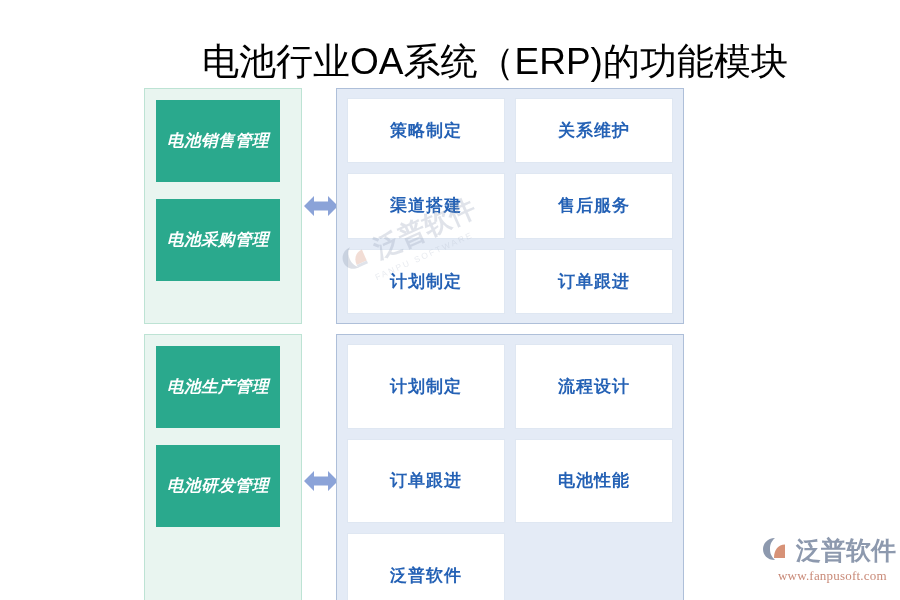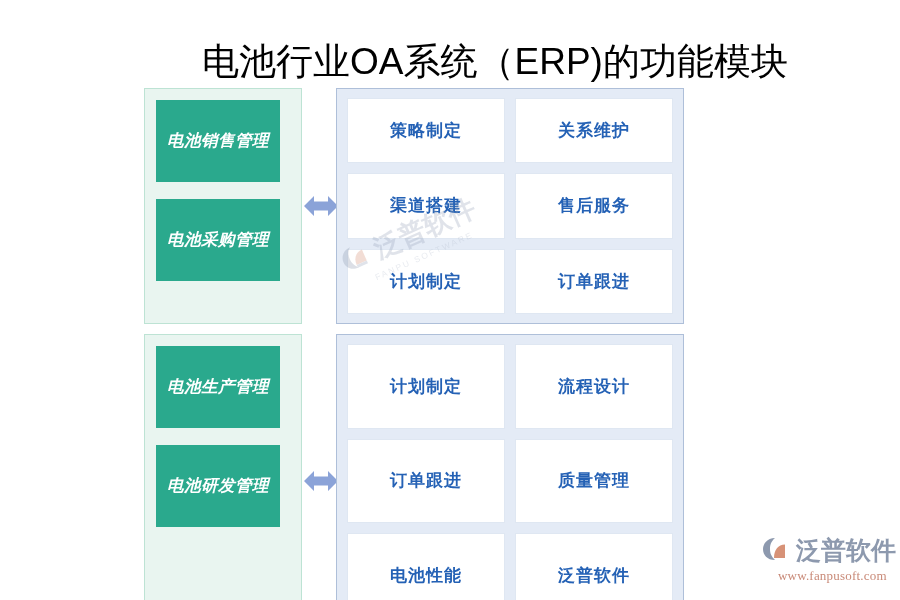--- a/index.html
+++ b/index.html
@@ -224,21 +224,20 @@
     <div class="connector">
       <svg width="34" height="26" viewBox="0 0 34 26" xmlns="http://www.w3.org/2000/svg">
         <polygon points="0,13 10,3 10,8.5 24,8.5 24,3 34,13 24,23 24,17.5 10,17.5 10,23" fill="#8ba3d8"></polygon>
       </svg>
     </div>
 
     <div class="feature-panel">
       <div class="feature-card">计划制定</div>
       <div class="feature-card">流程设计</div>
       <div class="feature-card">订单跟进</div>
-      <div class="feature-card">质量管理</div>
       <div class="feature-card">电池性能</div>
       <div class="feature-card">泛普软件</div>
     </div>
   </div>
 
   <div id="watermark-mark">
     <div class="wm-row">
       <span>
         <svg width="30" height="28" viewBox="0 0 30 28" xmlns="http://www.w3.org/2000/svg">
           <path d="M13 3 C5 3 1 9 1 14 C1 20 5 25 13 25 C9 21 8 18 8 14 C8 10 9 6.5 13 3 Z" fill="#8d99ae"></path>

